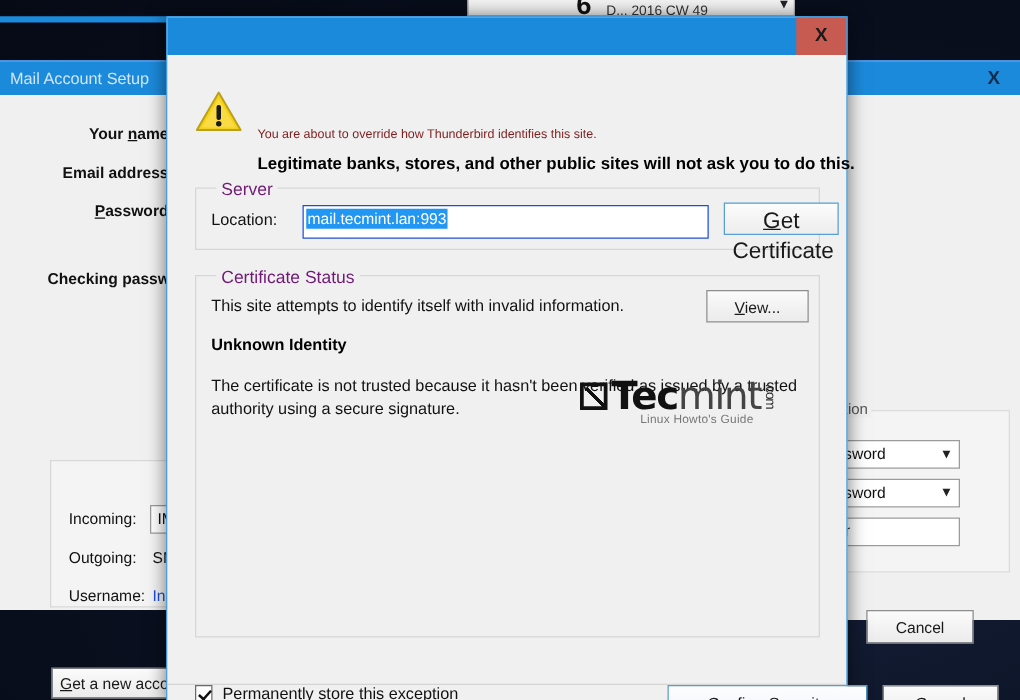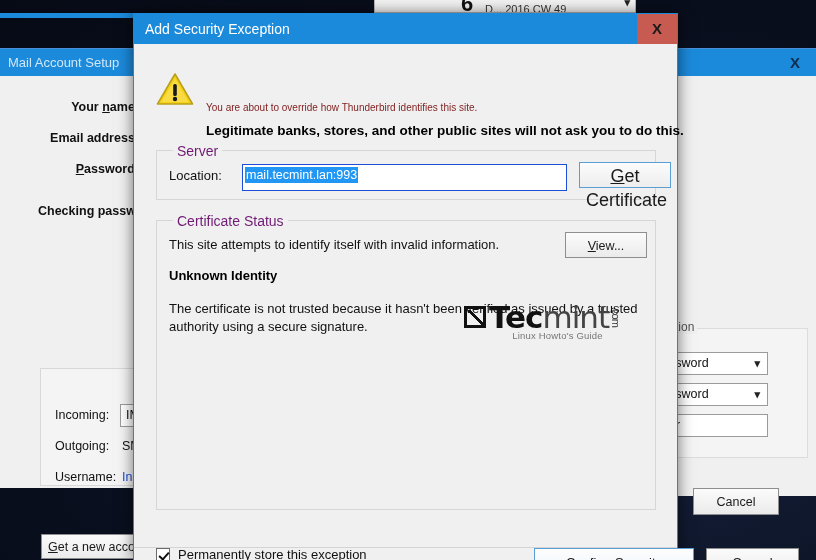--- a/index.html
+++ b/index.html
@@ -552,21 +552,21 @@
     </div>
     <div class="left-body">
       <span class="lbl-right" style="top:24px;">Your <span class="u">n</span>ame:</span>
       <span class="lbl-right" style="top:55px;">Email address:</span>
       <span class="lbl-right" style="top:86px;"><span class="u">P</span>assword:</span>
 
       <div class="left-field" style="left:133px; top:20px; width:40px;"></div>
       <div class="left-field" style="left:133px; top:51px; width:40px;"></div>
       <div class="left-field" style="left:133px; top:82px; width:40px;"></div>
 
-      <span class="lbl-left" style="left:38px; top:128px; font-weight:bold;">Checking passw</span>
+      <span class="lbl-left" style="left:38px; top:140px; font-weight:bold;">Checking passw</span>
 
       <div class="left-panel"></div>
       <span class="lbl-left" style="left:55px; top:332px;">Incoming:</span>
       <span class="lbl-left" style="left:55px; top:363px;">Outgoing:</span>
       <span class="lbl-left" style="left:55px; top:394px;">Username:</span>
 
       <div class="sel" style="left:120px; top:328px; width:30px;">
         <span>IM</span>
       </div>
       <span class="lbl-left" style="left:122px; top:363px;">SM</span>
@@ -597,21 +597,20 @@
         <span>er</span>
       </div>
 
       <button class="btn" style="position:absolute; left:20px; top:412px; width:86px; height:27px;">Cancel</button>
     </div>
   </div>
 
   <div id="dialog">
 
     <div id="dialog-titlebar">
-      <span>Add Security Exception</span>
       <span id="dialog-close">X</span>
     </div>
 
     <div id="dialog-body">
 
       <div id="warn-row">
         <div id="warn-icon">
           <svg width="38" height="34" viewBox="0 0 38 34" aria-hidden="true">
             <polygon points="19,2 36.5,32 1.5,32" fill="#f7d117" stroke="#b9a11b" stroke-width="1.6" stroke-linejoin="round"></polygon>
             <polygon points="19,7 32.5,30 5.5,30" fill="#fde36a" opacity="0.55"></polygon>

